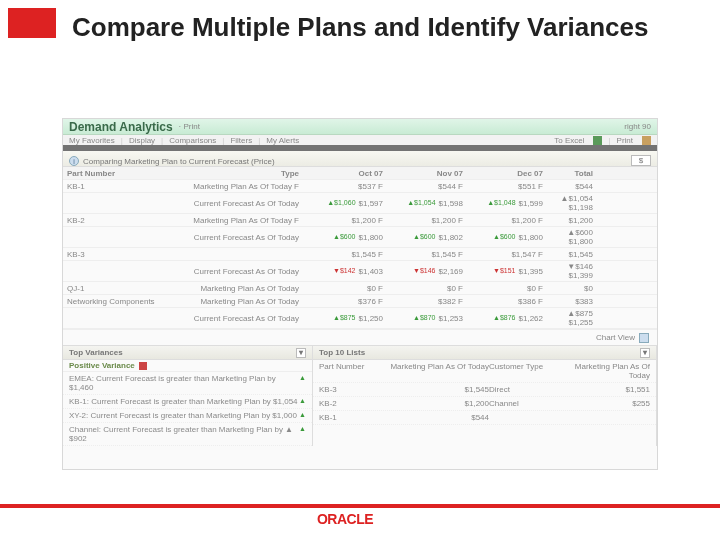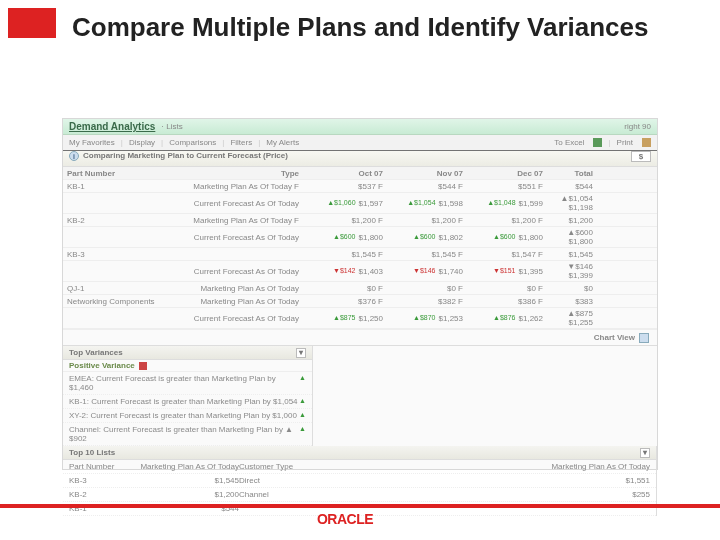--- a/index.html
+++ b/index.html
@@ -1,45 +1,45 @@
 <!DOCTYPE html>
 <html><head>
 <meta charset="utf-8">
 <style>
   * { box-sizing: border-box; margin: 0; padding: 0; }
   body { width: 720px; height: 540px; font-family: Arial, sans-serif; background: #fff; position: relative; overflow: hidden; }
   .red-block { position: absolute; top: 8px; left: 8px; width: 48px; height: 30px; background: #d22; }
   .title { position: absolute; top: 12px; left: 72px; font-size: 26px; font-weight: bold; color: #222; }
   .app { position: absolute; top: 118px; left: 62px; width: 596px; height: 352px; background: #fafafa; border: 1px solid #d8d8d8; font-size: 8px; color: #888; }
   .app-header { height: 16px; background: linear-gradient(#e0f5e8,#c8ebd4); border-bottom: 1px solid #b8d8c0; display: flex; align-items: center; padding: 0 6px; }
-  .app-header .brand { color: #3a6a4a; font-weight: bold; font-size: 10px; text-decoration: underline; }
+  .app-header .brand { color: #3a6a4a; font-weight: bold; font-size: 12px; }
   .app-header .home { color: #888; margin-left: 6px; }
   .app-header .right { margin-left: auto; color: #888; }
-  .tabbar { height: 16px; background: #f2f2f2; border-bottom: 1px solid #737373; display: flex; align-items: center; padding: 0 6px; gap: 6px; }
+  .tabbar { height: 16px; background: #f2f2f2; border-bottom: 6px solid #737373; display: flex; align-items: center; padding: 0 6px; gap: 6px; }
   .tabbar .sep { color: #ccc; }
   .tabbar .spacer { margin-left: auto; }
   .tabbar .ic { width: 9px; height: 9px; display: inline-block; margin-left: 3px; }
   .ic-excel { background: #5a9a5a; }
   .ic-print { background: #c8a060; }
-  .panel-hdr { height: 16px; background: linear-gradient(#f8f8f2,#ecece4); border-bottom: 1px solid #ddd; display: flex; align-items: flex-start; padding: 0 6px; font-weight: bold; color: #777; }
+  .panel-hdr { height: 16px; background: linear-gradient(#f8f8f2,#ecece4); border-bottom: 1px solid #ddd; display: flex; align-items: flex-end; padding: 0 6px; font-weight: normal; color: #777; }
   .panel-hdr .info { width: 10px; height: 10px; border-radius: 50%; background: #cde; border: 1px solid #8ab; margin-right: 4px; display: flex; align-items: center; justify-content: center; font-size: 7px; color: #468; }
   .panel-hdr .dd { margin-left: auto; width: 20px; height: 11px; background: #fff; border: 1px solid #bbb; text-align: center; line-height: 9px; }
   .grid { width: 100%; }
   .grid .hrow, .grid .row { display: flex; border-bottom: 1px solid #eee; min-height: 13px; align-items: center; padding: 1px 4px; }
   .grid .hrow { background: #f4f4f4; color: #888; font-weight: bold; }
   .c-part { width: 110px; }
   .c-type { width: 130px; text-align: right; padding-right: 8px; }
   .c-m { width: 80px; text-align: right; padding-right: 4px; display: flex; justify-content: flex-end; gap: 3px; }
   .c-tot { width: 50px; text-align: right; padding-right: 4px; }
   .up { color: #3a9a3a; font-size: 6px; }
   .dn { color: #c33; font-size: 6px; }
   .delta { font-size: 7px; }
-  .cv-row { height: 16px; display: flex; align-items: center; justify-content: flex-end; padding: 0 8px; border-top: 1px solid #eee; font-weight: bold; }
+  .cv-row { height: 16px; display: flex; align-items: center; justify-content: flex-end; padding: 0 8px; border-top: 1px solid #eee; }
   .cv-row .cvic { width: 10px; height: 10px; background: #cde; border: 1px solid #8ab; margin-left: 4px; }
-  .lower { display: flex; border-top: 1px solid #ddd; flex-direction: column; }
+  .lower { display: flex; border-top: 1px solid #ddd; }
   .lower .col { border-right: 1px solid #ddd; }
   .lower .hdr2 { height: 14px; background: linear-gradient(#f4f4f0,#e8e8e0); border-bottom: 1px solid #ddd; display: flex; align-items: center; padding: 0 6px; font-weight: bold; color: #777; }
   .lower .hdr2 .chev { margin-left: auto; width: 10px; height: 10px; background: #fff; border: 1px solid #bbb; text-align: center; line-height: 8px; }
   .pv-title { display: flex; align-items: center; gap: 4px; padding: 1px 6px; color: #6a8a4a; font-weight: bold; border-bottom: 1px solid #eee; }
   .pv-title .pin { width: 8px; height: 8px; background: #c44; }
   .pv-item { display: flex; padding: 2px 6px; border-bottom: 1px dotted #eee; }
   .pv-item .txt { flex: 1; color: #8a8a8a; }
   .pv-item .tri { color: #3a9a3a; font-size: 7px; }
   .t10 { width: 100%; }
   .t10 .hrow2, .t10 .r2 { display: flex; padding: 2px 6px; border-bottom: 1px dotted #eee; }
@@ -53,21 +53,21 @@
 </style>
 </head>
 <body>
 
 <div class="red-block"></div>
 <div class="title">Compare Multiple Plans and Identify Variances</div>
 
 <div class="app">
   <div class="app-header">
     <span class="brand">Demand Analytics</span>
-    <span class="home">· Lists</span>
+    <span class="home">· Print</span>
     <span class="right">right 90</span>
   </div>
   <div class="tabbar">
     <span>My Favorites</span>
       <span class="sep">|</span>
     <span>Display</span>
       <span class="sep">|</span>
     <span>Comparisons</span>
       <span class="sep">|</span>
     <span>Filters</span>
@@ -174,21 +174,21 @@
         </div>
         <div class="row">
           <span class="c-part"></span>
           <span class="c-type">Current Forecast As Of Today</span>
           <span class="c-m">
             <span class="delta dn">▼$142</span> 
             <span>$1,403</span>
           </span>
           <span class="c-m">
             <span class="delta dn">▼$146</span> 
-            <span>$1,740</span>
+            <span>$2,169</span>
           </span>
           <span class="c-m">
             <span class="delta dn">▼$151</span> 
             <span>$1,395</span>
           </span>
           <span class="c-tot">▼$146 $1,399</span>
         </div>
         <div class="row">
           <span class="c-part">QJ-1</span>
           <span class="c-type">Marketing Plan As Of Today</span>

